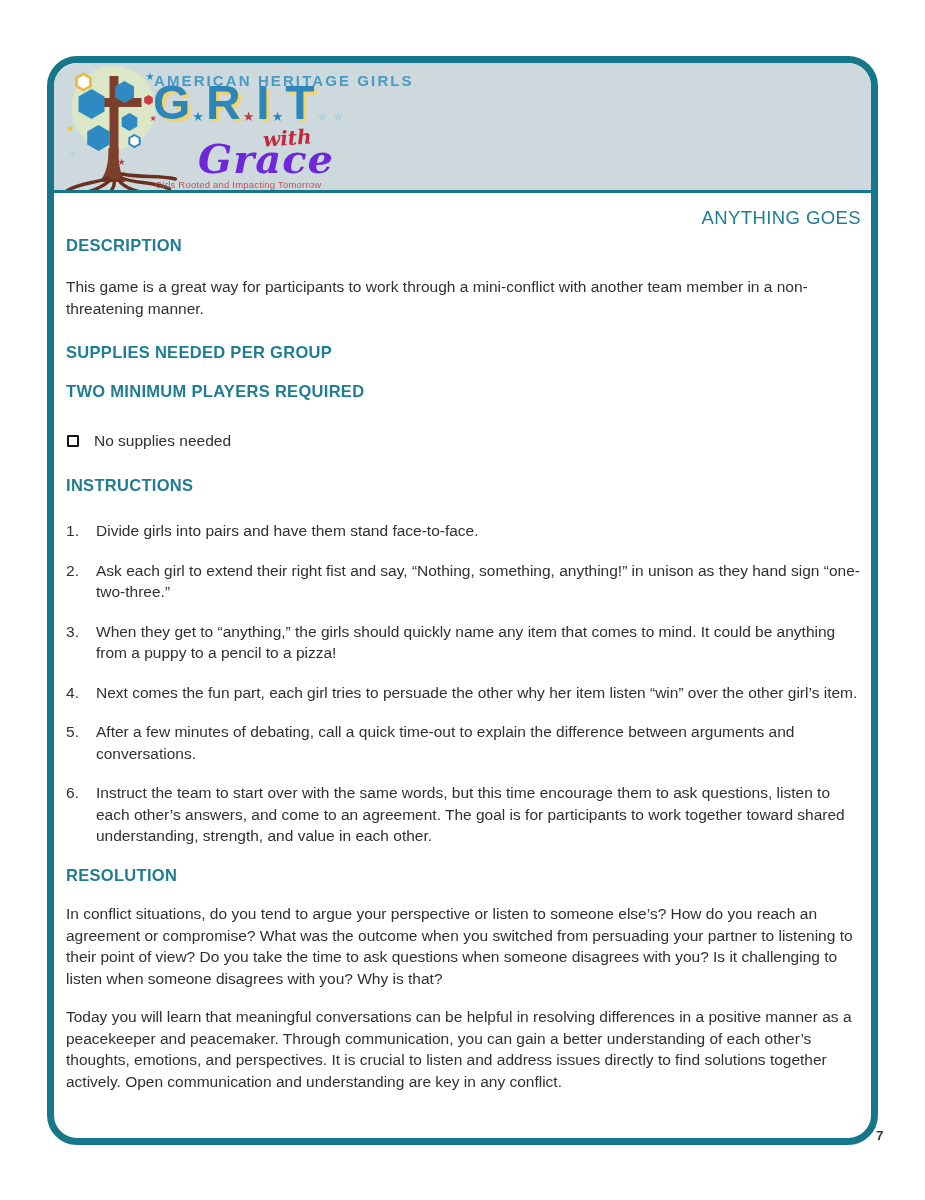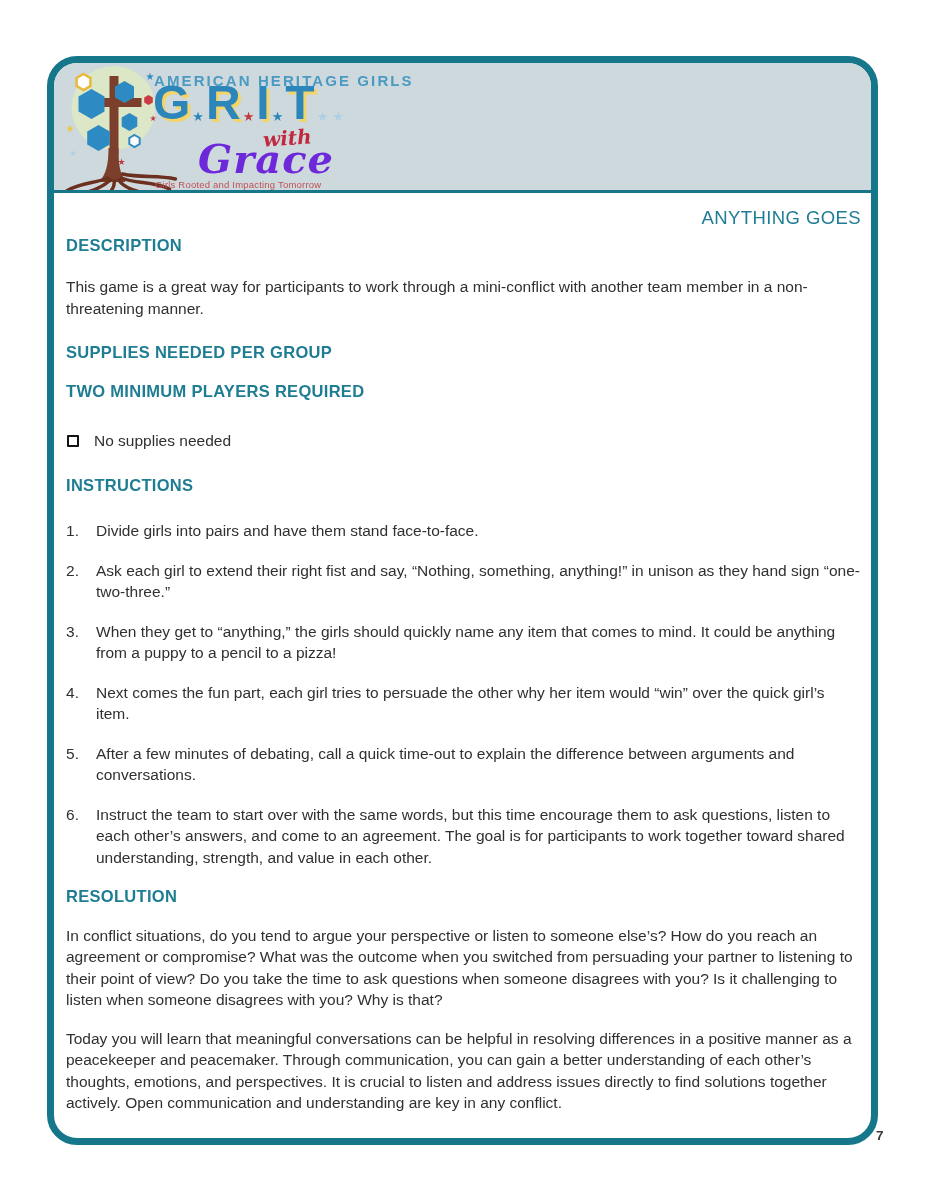--- a/index.html
+++ b/index.html
@@ -207,21 +207,21 @@
       <span class="checkbox-icon"></span>
       <span>No supplies needed</span>
     </div>
 
     <div class="sec-heading mt-c">INSTRUCTIONS</div>
 
     <ol class="instructions">
       <li>Divide girls into pairs and have them stand face-to-face.</li>
       <li>Ask each girl to extend their right fist and say, “Nothing, something, anything!” in unison as they hand sign “one-two-three.”</li>
       <li>When they get to “anything,” the girls should quickly name any item that comes to mind. It could be anything from a puppy to a pencil to a pizza!</li>
-      <li>Next comes the fun part, each girl tries to persuade the other why her item would “win” over the quick girl’s item.</li>
+      <li>Next comes the fun part, each girl tries to persuade the other why her item listen “win” over the other girl’s item.</li>
       <li>After a few minutes of debating, call a quick time-out to explain the difference between arguments and conversations.</li>
       <li>Instruct the team to start over with the same words, but this time encourage them to ask questions, listen to each other’s answers, and come to an agreement. The goal is for participants to work together toward shared understanding, strength, and value in each other.</li>
     </ol>
 
     <div class="sec-heading disc-head">RESOLUTION</div>
     <p class="disc-para">In conflict situations, do you tend to argue your perspective or listen to someone else’s? How do you reach an agreement or compromise? What was the outcome when you switched from persuading your partner to listening to their point of view? Do you take the time to ask questions when someone disagrees with you? Is it challenging to listen when someone disagrees with you? Why is that?</p>
     <p class="disc-para">Today you will learn that meaningful conversations can be helpful in resolving differences in a positive manner as a peacekeeper and peacemaker. Through communication, you can gain a better understanding of each other’s thoughts, emotions, and perspectives. It is crucial to listen and address issues directly to find solutions together actively. Open communication and understanding are key in any conflict.</p>
 
   </div>
 </div>

